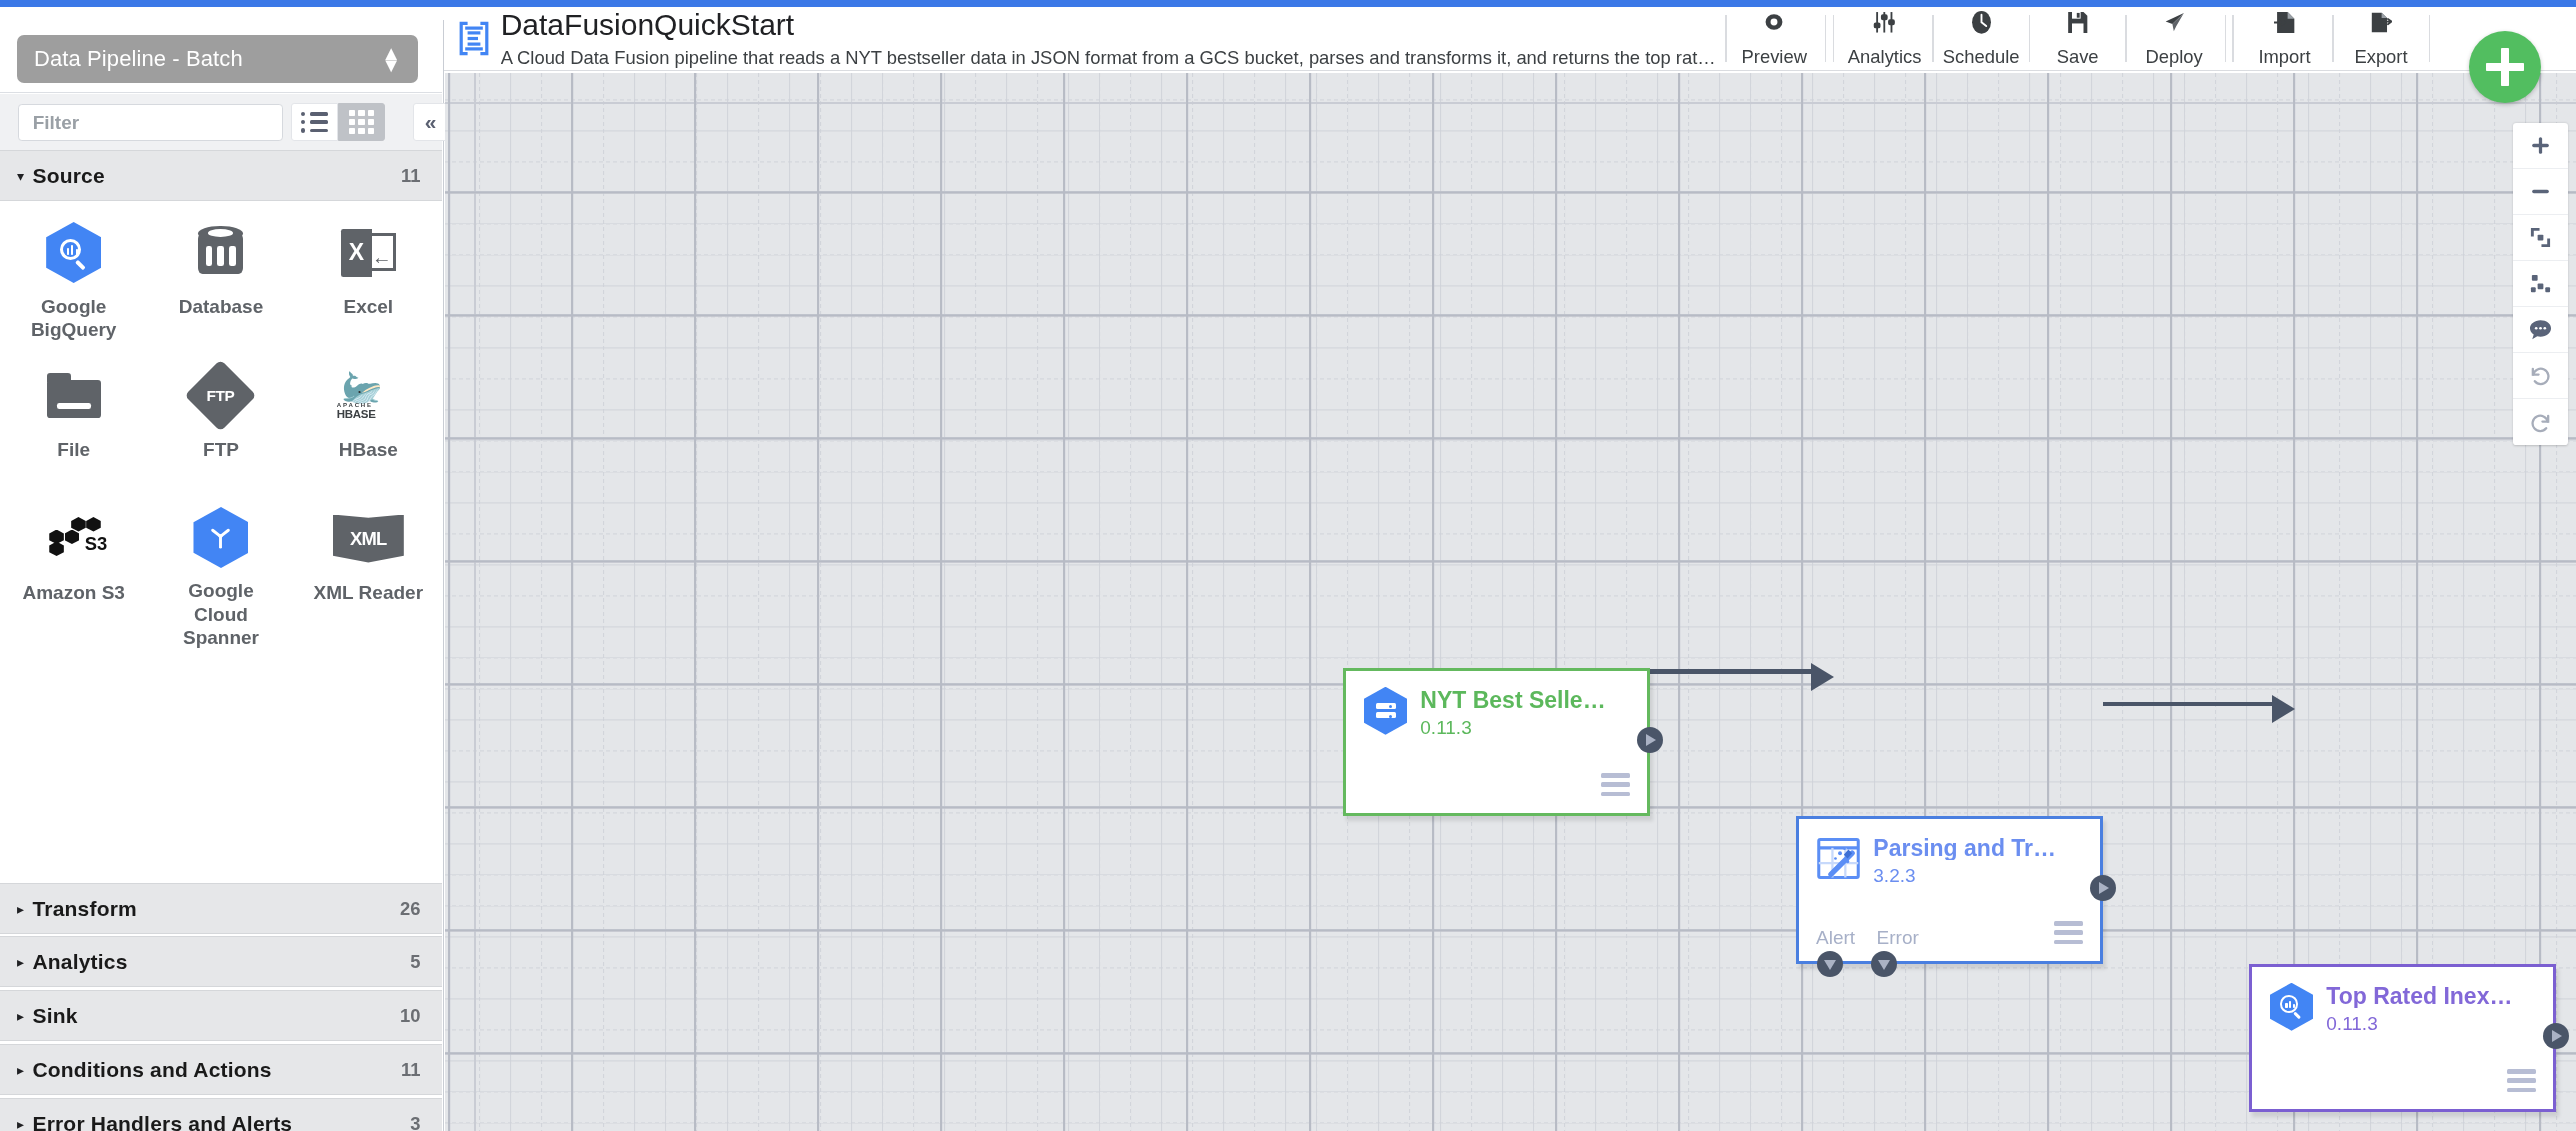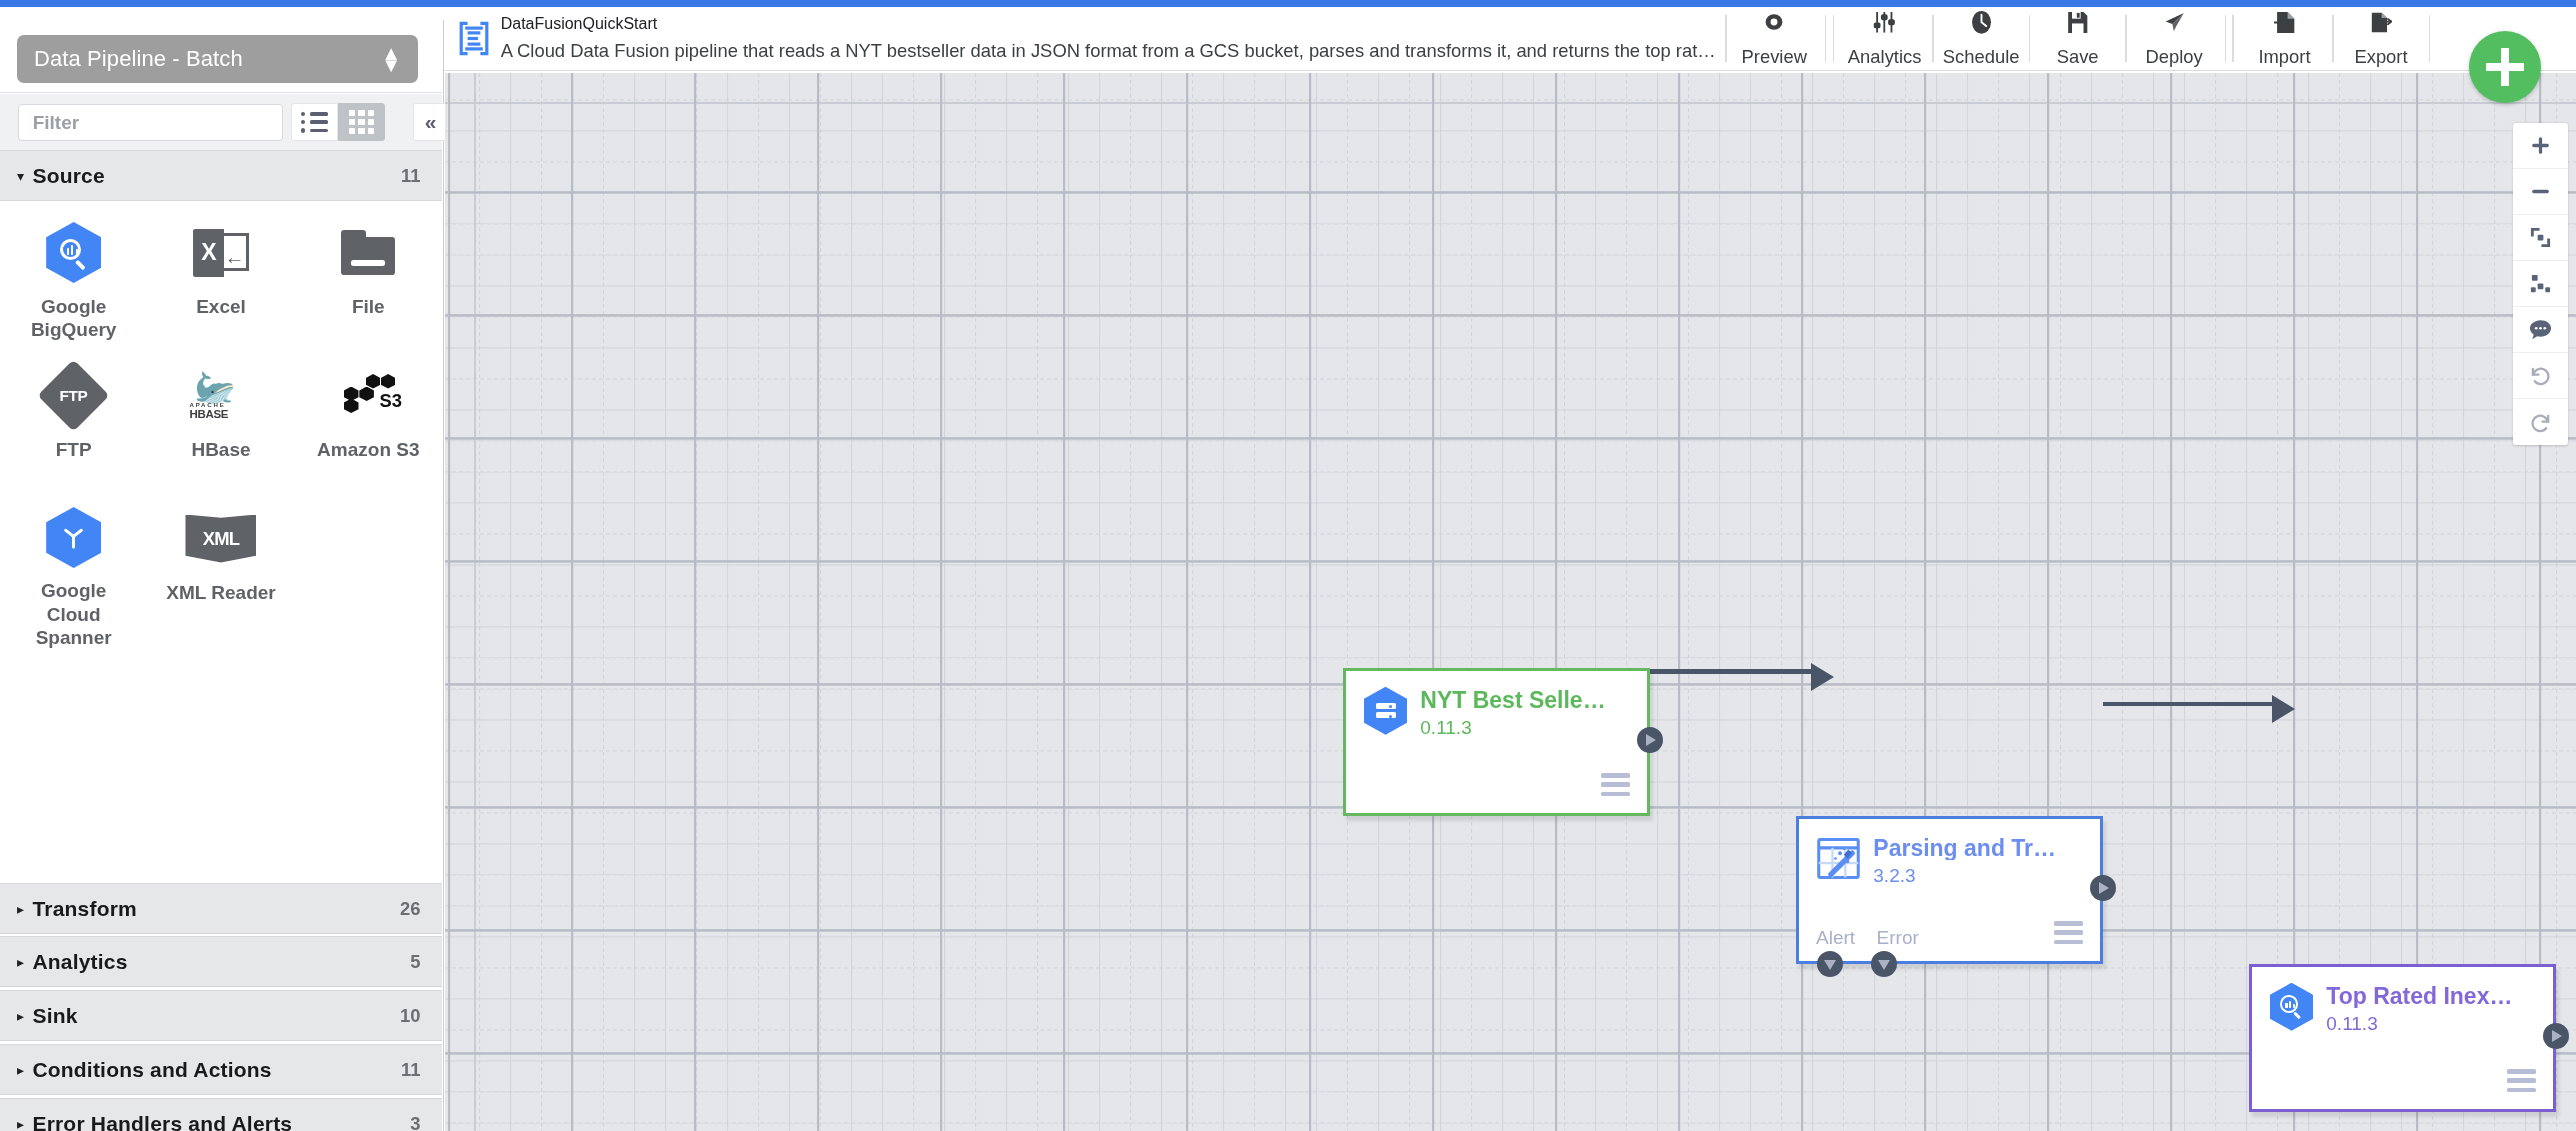--- a/index.html
+++ b/index.html
@@ -212,21 +212,21 @@
     position: absolute; top: 7px; left: 444px; width: 2132px; height: 64px;
     background: #ffffff;
     border-bottom: 1.5px solid #dadce0;
     display: flex; align-items: stretch;
   }
   #pipeline-meta {
     flex: 1; display: flex; align-items: center; padding-left: 14px; min-width: 0;
   }
   #cdap-logo { width: 32px; height: 37px; flex: none; margin-right: 10.7px; }
   #pipeline-text { min-width: 0; }
-  #pipeline-name { color: #202124; font-size: 16px; line-height: 1.05; margin-bottom: 8px; }
+  #pipeline-name { color: #202124; font-size: 30px; line-height: 1.05; margin-bottom: 8px; }
   #pipeline-desc {
     color: #3c4043; font-size: 18.4px; line-height: 1.1;
     white-space: nowrap; overflow: hidden; text-overflow: ellipsis; max-width: 1305px;
   }
   .tool-sep  { width: 1.5px; background: #dadce0; margin: 7.7px 0; }
   .tool-sep.wide { width: 1.5px; margin: 7.7px 3.1px; }
   .tool-btn {
     width: 95px; display:flex; flex-direction:column;
     align-items:center; justify-content:center; gap:11px;
     cursor:pointer; background:#ffffff;
@@ -422,20 +422,33 @@
               <div class="bar bA"></div>
               <div class="bar bB"></div>
               <div class="bar bC"></div>
               <div class="hdl"></div>
             </div>
         </div>
       </div>
       <div class="pname">Google BigQuery</div>
     </div>
 
+    <div class="plugin">
+      <div class="pic">
+        <div class="cyl">
+            <div class="body"></div>
+            <div class="top"></div>
+            <div class="hole"></div>
+          <div class="s" style="left:7.7px"></div>
+            <div class="s" style="left:19px"></div>
+            <div class="s" style="left:31px"></div>
+          </div>
+      </div>
+      <div class="pname">Database</div>
+    </div>
 
     <div class="plugin">
       <div class="pic">
         <div class="xls">
             <div class="left">X</div>
             <div class="right"></div>
             <div class="arr">←</div>
           </div>
       </div>
       <div class="pname">Excel</div>

